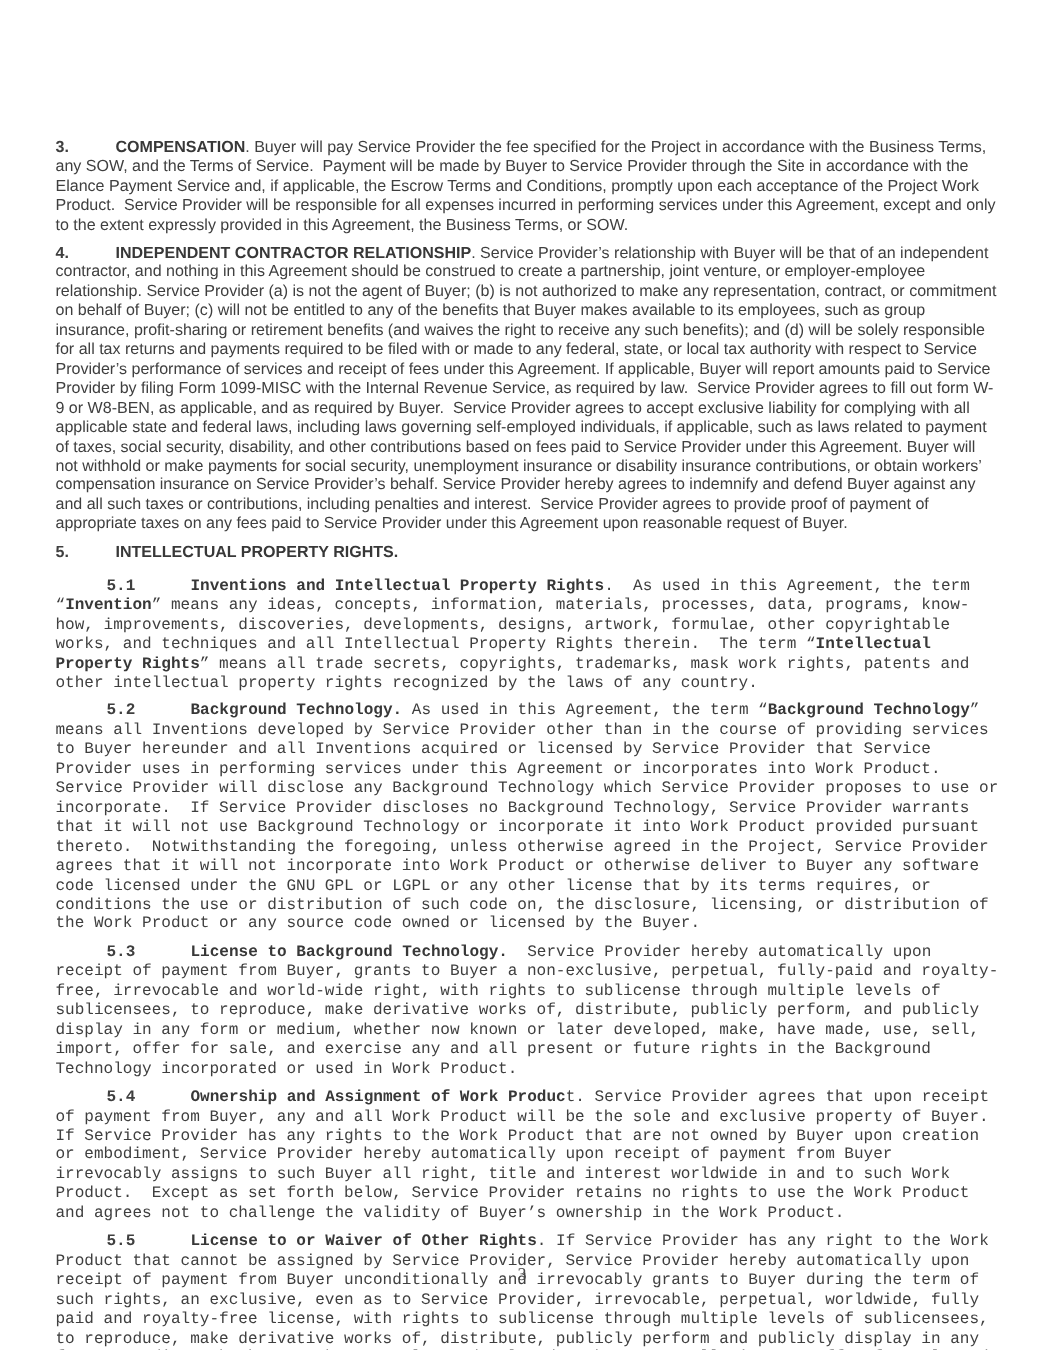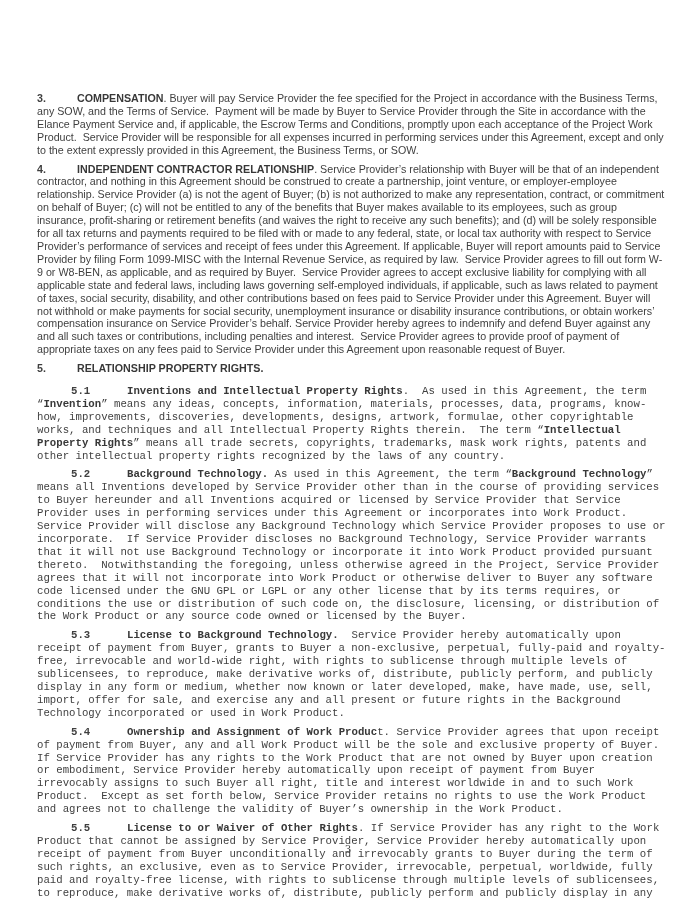--- a/index.html
+++ b/index.html
@@ -64,21 +64,21 @@
     color: #474747;
   }
 </style>
 </head>
 <body>
 
 <div class="page">
   <div class="doc-body">
       <p class="para level-section"><span class="num">3.</span><span class="seg bold">COMPENSATION</span><span class="seg">. Buyer will pay Service Provider the fee specified for the Project in accordance with the Business Terms, any SOW, and the Terms of Service.  Payment will be made by Buyer to Service Provider through the Site in accordance with the Elance Payment Service and, if applicable, the Escrow Terms and Conditions, promptly upon each acceptance of the Project Work Product.  Service Provider will be responsible for all expenses incurred in performing services under this Agreement, except and only to the extent expressly provided in this Agreement, the Business Terms, or SOW.</span></p>
       <p class="para level-section"><span class="num">4.</span><span class="seg bold">INDEPENDENT CONTRACTOR RELATIONSHIP</span><span class="seg">. Service Provider’s relationship with Buyer will be that of an independent contractor, and nothing in this Agreement should be construed to create a partnership, joint venture, or employer-employee relationship. Service Provider (a) is not the agent of Buyer; (b) is not authorized to make any representation, contract, or commitment on behalf of Buyer; (c) will not be entitled to any of the benefits that Buyer makes available to its employees, such as group insurance, profit-sharing or retirement benefits (and waives the right to receive any such benefits); and (d) will be solely responsible for all tax returns and payments required to be filed with or made to any federal, state, or local tax authority with respect to Service Provider’s performance of services and receipt of fees under this Agreement. If applicable, Buyer will report amounts paid to Service Provider by filing Form 1099-MISC with the Internal Revenue Service, as required by law.  Service Provider agrees to fill out form W-9 or W8-BEN, as applicable, and as required by Buyer.  Service Provider agrees to accept exclusive liability for complying with all applicable state and federal laws, including laws governing self-employed individuals, if applicable, such as laws related to payment of taxes, social security, disability, and other contributions based on fees paid to Service Provider under this Agreement. Buyer will not withhold or make payments for social security, unemployment insurance or disability insurance contributions, or obtain workers’ compensation insurance on Service Provider’s behalf. Service Provider hereby agrees to indemnify and defend Buyer against any and all such taxes or contributions, including penalties and interest.  Service Provider agrees to provide proof of payment of appropriate taxes on any fees paid to Service Provider under this Agreement upon reasonable request of Buyer.</span></p>
-      <p class="para level-section heading-para"><span class="num">5.</span><span class="seg bold">RELATIONSHIP PROPERTY RIGHTS.</span></p>
+      <p class="para level-section heading-para"><span class="num">5.</span><span class="seg bold">INTELLECTUAL PROPERTY RIGHTS.</span></p>
       <p class="para level-subsection"><span class="num">5.1</span><span class="seg bold">Inventions and Intellectual Property Rights</span><span class="seg">.  As used in this Agreement, the term “</span><span class="seg bold">Invention</span><span class="seg">” means any ideas, concepts, information, materials, processes, data, programs, know-how, improvements, discoveries, developments, designs, artwork, formulae, other copyrightable works, and techniques and all Intellectual Property Rights therein.  The term “</span><span class="seg bold">Intellectual Property Rights</span><span class="seg">” means all trade secrets, copyrights, trademarks, mask work rights, patents and other intellectual property rights recognized by the laws of any country.</span></p>
       <p class="para level-subsection"><span class="num">5.2</span><span class="seg bold">Background Technology.</span><span class="seg"> As used in this Agreement, the term “</span><span class="seg bold">Background Technology</span><span class="seg">” means all Inventions developed by Service Provider other than in the course of providing services to Buyer hereunder and all Inventions acquired or licensed by Service Provider that Service Provider uses in performing services under this Agreement or incorporates into Work Product.  Service Provider will disclose any Background Technology which Service Provider proposes to use or incorporate.  If Service Provider discloses no Background Technology, Service Provider warrants that it will not use Background Technology or incorporate it into Work Product provided pursuant thereto.  Notwithstanding the foregoing, unless otherwise agreed in the Project, Service Provider agrees that it will not incorporate into Work Product or otherwise deliver to Buyer any software code licensed under the GNU GPL or LGPL or any other license that by its terms requires, or conditions the use or distribution of such code on, the disclosure, licensing, or distribution of the Work Product or any source code owned or licensed by the Buyer.</span></p>
       <p class="para level-subsection"><span class="num">5.3</span><span class="seg bold">License to Background Technology.</span><span class="seg">  Service Provider hereby automatically upon receipt of payment from Buyer, grants to Buyer a non-exclusive, perpetual, fully-paid and royalty-free, irrevocable and world-wide right, with rights to sublicense through multiple levels of sublicensees, to reproduce, make derivative works of, distribute, publicly perform, and publicly display in any form or medium, whether now known or later developed, make, have made, use, sell, import, offer for sale, and exercise any and all present or future rights in the Background Technology incorporated or used in Work Product.</span></p>
       <p class="para level-subsection"><span class="num">5.4</span><span class="seg bold">Ownership and Assignment of Work Produc</span><span class="seg">t. Service Provider agrees that upon receipt of payment from Buyer, any and all Work Product will be the sole and exclusive property of Buyer.  If Service Provider has any rights to the Work Product that are not owned by Buyer upon creation or embodiment, Service Provider hereby automatically upon receipt of payment from Buyer irrevocably assigns to such Buyer all right, title and interest worldwide in and to such Work Product.  Except as set forth below, Service Provider retains no rights to use the Work Product and agrees not to challenge the validity of Buyer’s ownership in the Work Product.</span></p>
       <p class="para level-subsection"><span class="num">5.5</span><span class="seg bold">License to or Waiver of Other Rights</span><span class="seg">. If Service Provider has any right to the Work Product that cannot be assigned by Service Provider, Service Provider hereby automatically upon receipt of payment from Buyer unconditionally and irrevocably grants to Buyer during the term of such rights, an exclusive, even as to Service Provider, irrevocable, perpetual, worldwide, fully paid and royalty-free license, with rights to sublicense through multiple levels of sublicensees, to reproduce, make derivative works of, distribute, publicly perform and publicly display in any form or medium, whether now known or later developed, make, use, sell, import, offer for sale and exercise any and all such rights.  If Service Provider has any rights to the Work Product that cannot be assigned or licensed, Service Provider hereby automatically upon receipt of payment from Buyer unconditionally and irrevocably waives</span></p>
     </div>
   <div class="page-number">3</div>
 </div>
 
 </body></html>

